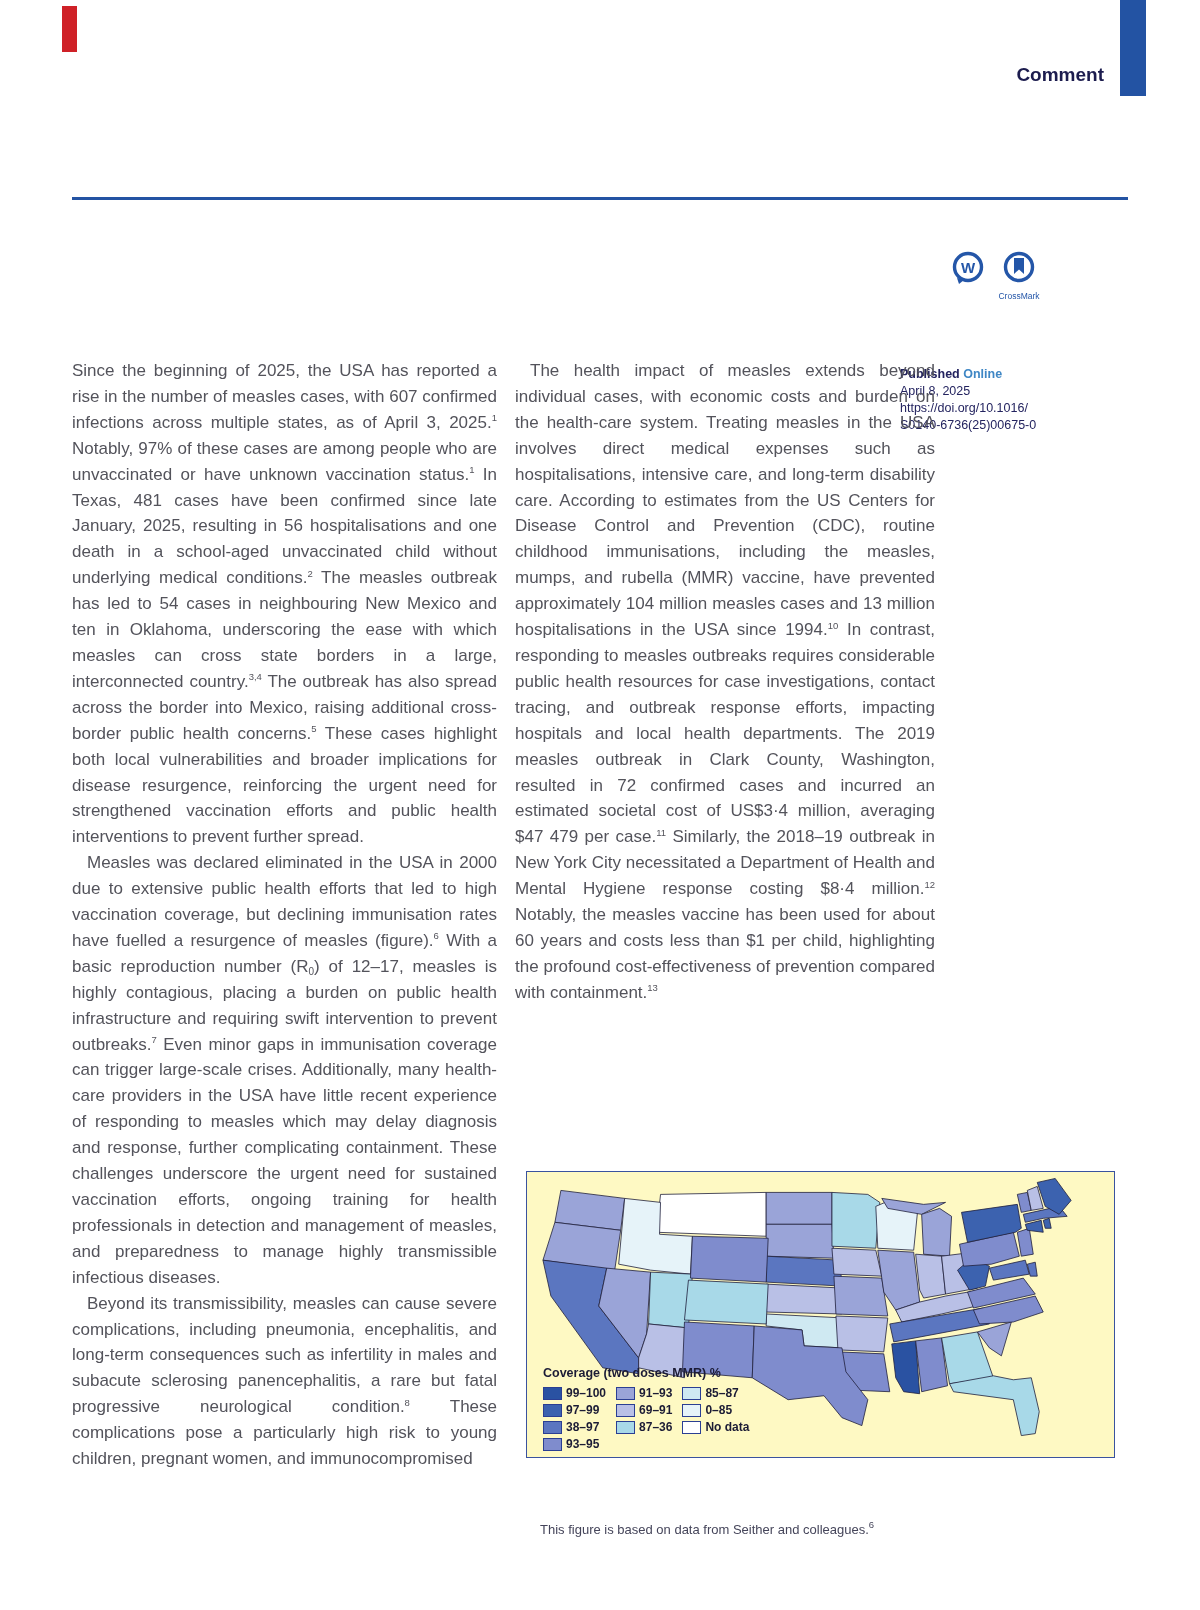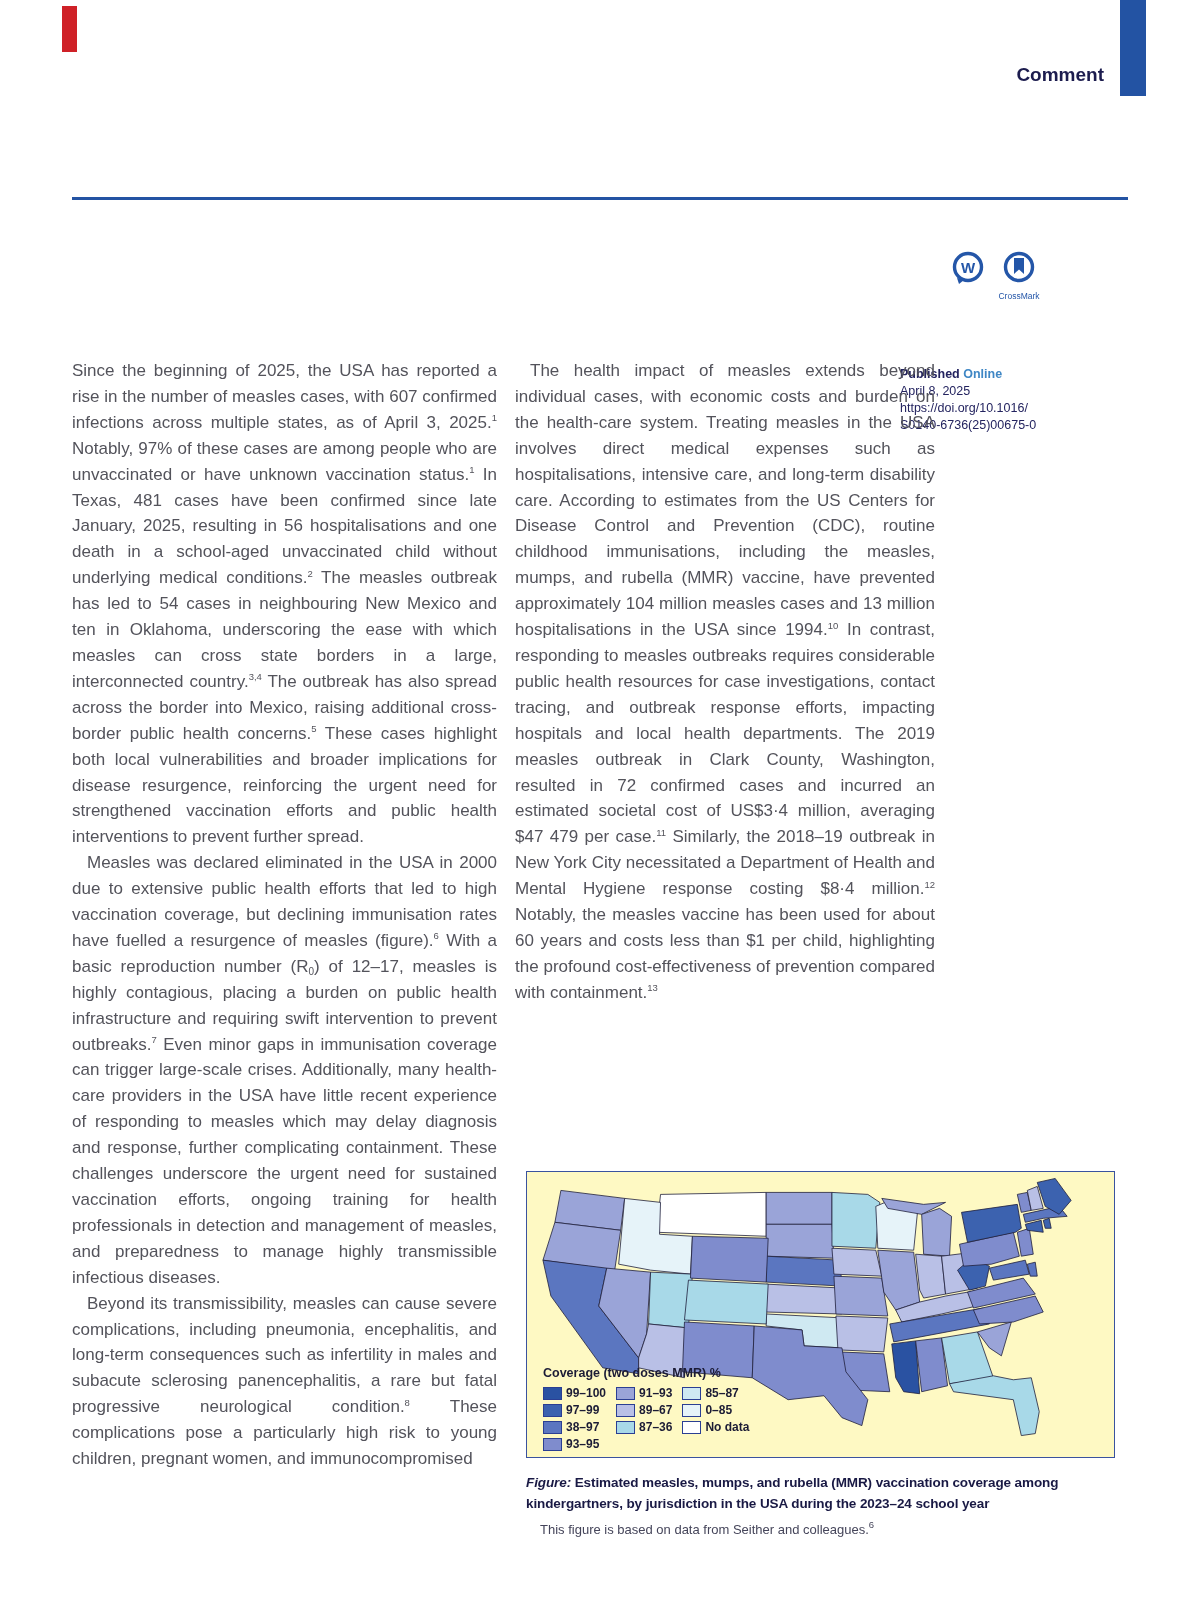--- a/index.html
+++ b/index.html
@@ -164,21 +164,21 @@
               <span>93–95</span>
             </div>
           </div>
           <div class="legend-col">
             <div class="legend-item">
               <span class="legend-swatch" style="background: rgb(154, 164, 216);"></span>
               <span>91–93</span>
             </div>
             <div class="legend-item">
               <span class="legend-swatch" style="background: rgb(185, 192, 230);"></span>
-              <span>89–67</span>
+              <span>69–91</span>
             </div>
             <div class="legend-item">
               <span class="legend-swatch" style="background: rgb(168, 217, 232);"></span>
               <span>87–36</span>
             </div>
           </div>
           <div class="legend-col">
             <div class="legend-item">
               <span class="legend-swatch" style="background: rgb(207, 233, 242);"></span>
               <span>85–87</span>
@@ -189,21 +189,18 @@
             </div>
             <div class="legend-item">
               <span class="legend-swatch" style="background: rgb(255, 255, 255);"></span>
               <span>No data</span>
             </div>
           </div>
         </div>
     </div>
   </div>
 
-  <div class="caption">
-    <span class="fig-label">Figure:</span><span> Estimated measles, mumps, and rubella (MMR) vaccination coverage among kindergartners, by jurisdiction in the USA during the 2023–24 school year</span>
-  </div>
   <div class="caption-note">
     <span>This figure is based on data from Seither and colleagues.</span><span class="sup">6</span>
   </div>
 
 
 </div>
 
 </body></html>

